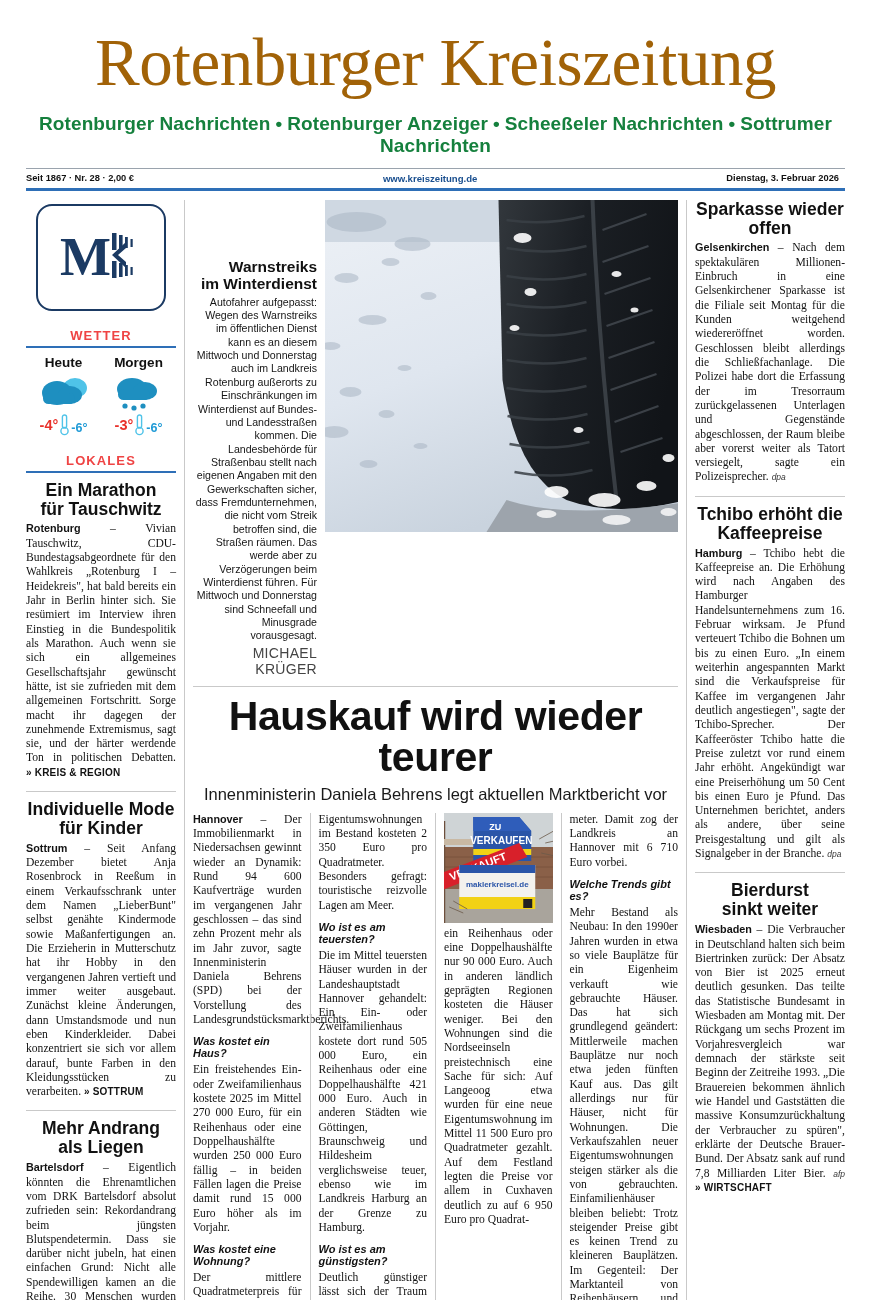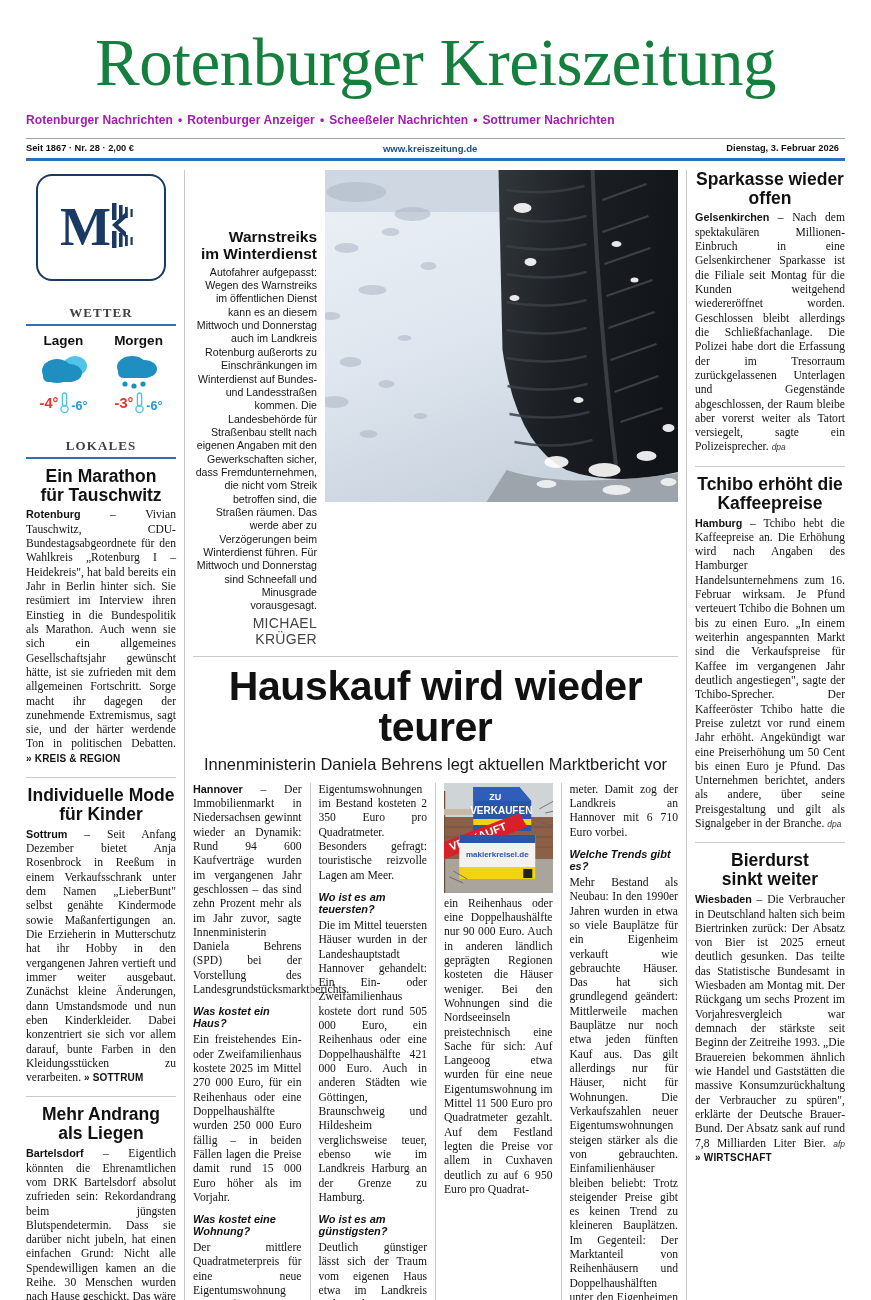--- a/index.html
+++ b/index.html
@@ -7,25 +7,25 @@
   body{font-family:"Liberation Serif",serif;}
   .page{
     width:871px;height:1300px;margin:0 auto;background:#ffffff;position:relative;
     box-sizing:border-box;overflow:hidden;
   }
   
   .masthead{padding:30px 26px 0 26px;}
   .masthead-title{
     font-family:"Liberation Serif",serif;
     font-size:67px;line-height:0.98;font-weight:400;text-align:center;
-    letter-spacing:-0.5px;color:#15803d;margin:0;white-space:nowrap;
+    letter-spacing:-0.5px;color:#a16207;margin:0;white-space:nowrap;
   }
   .masthead-sub{
-    text-align:left;font-family:"Liberation Sans",sans-serif;
-    font-size:12px;font-weight:600;color:#a21caf;margin-top:17px;letter-spacing:0.1px;
+    text-align:center;font-family:"Liberation Sans",sans-serif;
+    font-size:19px;font-weight:600;color:#15803d;margin-top:17px;letter-spacing:0.1px;
   }
   .masthead-sub .dot{padding:0 5px;}
   .rule-top{border-top:1.5px solid #9aa3ad;margin:11px 26px 0 26px;}
   .infobar{
     display:flex;align-items:center;justify-content:space-between;
     font-family:"Liberation Sans",sans-serif;font-size:9.3px;font-weight:700;
     color:#111;padding:4px 32px 4px 26px;
   }
   .infobar .url{color:#1a4f8f;font-weight:700;font-size:9.6px;}
   .rule-blue{border-top:3px solid #2e6fb7;margin:0 26px 0 26px;}
@@ -43,22 +43,22 @@
   .logobox{
     width:126px;height:103px;margin:4px auto 0 auto;
     border:2px solid #1b3a63;border-radius:16px;
     display:flex;align-items:center;justify-content:center;position:relative;
   }
   .logo-m{font-family:"Liberation Serif",serif;font-size:54px;font-weight:700;color:#1b3a63;line-height:1;}
   .logo-k{margin-left:1px;display:block;}
 
   
   .sechead{
-    text-align:center;font-family:Liberation Serif, serif;font-weight:700;
-    font-size:13px;letter-spacing:1.1px;color:#404040;margin-top:24px;
+    text-align:center;font-family:Liberation Sans, sans-serif;font-weight:700;
+    font-size:13px;letter-spacing:1.1px;color:#ef4444;margin-top:17px;
   }
   .sechead-rule{border-top:2.2px solid #2e6fb7;margin-top:3px;}
 
   
   .wx{display:flex;margin-top:7px;}
   .wx-col{width:50%;text-align:center;}
   .wx-day{font-family:"Liberation Sans",sans-serif;font-weight:700;font-size:13.5px;color:#111;}
   .wx-ico{height:40px;margin-top:3px;display:flex;align-items:center;justify-content:center;}
   .wx-temps{
     display:flex;align-items:center;justify-content:center;gap:1px;margin-top:1px;
@@ -163,21 +163,21 @@
               <rect x="18.5" y="36" width="2.2" height="8"></rect>
             </g>
           </svg>
         </div>
 
         <div class="sechead">WETTER</div>
         <div class="sechead-rule"></div>
 
         <div class="wx">
           <div class="wx-col">
-            <div class="wx-day">Lagen</div>
+            <div class="wx-day">Heute</div>
             <div class="wx-ico">
               <svg width="54" height="36" viewBox="0 0 54 36">
                 <ellipse cx="38" cy="13" rx="12" ry="10" fill="#4fc3e8"></ellipse>
                 <ellipse cx="20" cy="18" rx="15" ry="12" fill="#1e8fc0"></ellipse>
                 <ellipse cx="33" cy="20" rx="12" ry="9" fill="#1e8fc0"></ellipse>
                 <rect x="6" y="18" width="32" height="11" rx="5.5" fill="#1e8fc0"></rect>
               </svg>
             </div>
             <div class="wx-temps">
               <span class="t-max">-4°</span>

